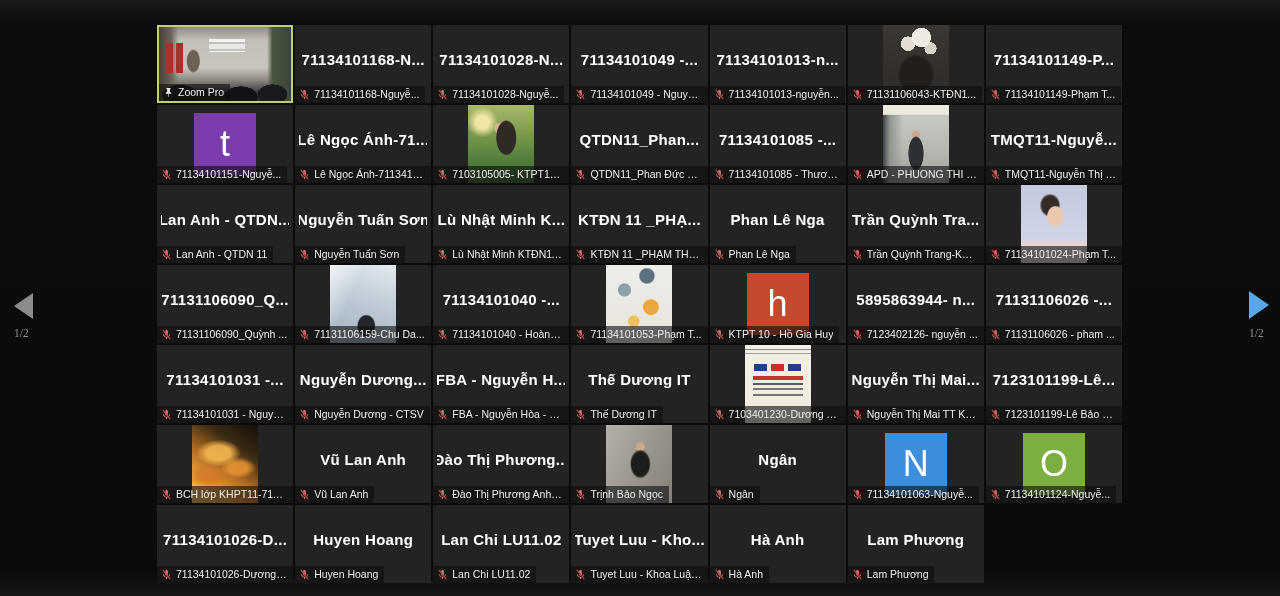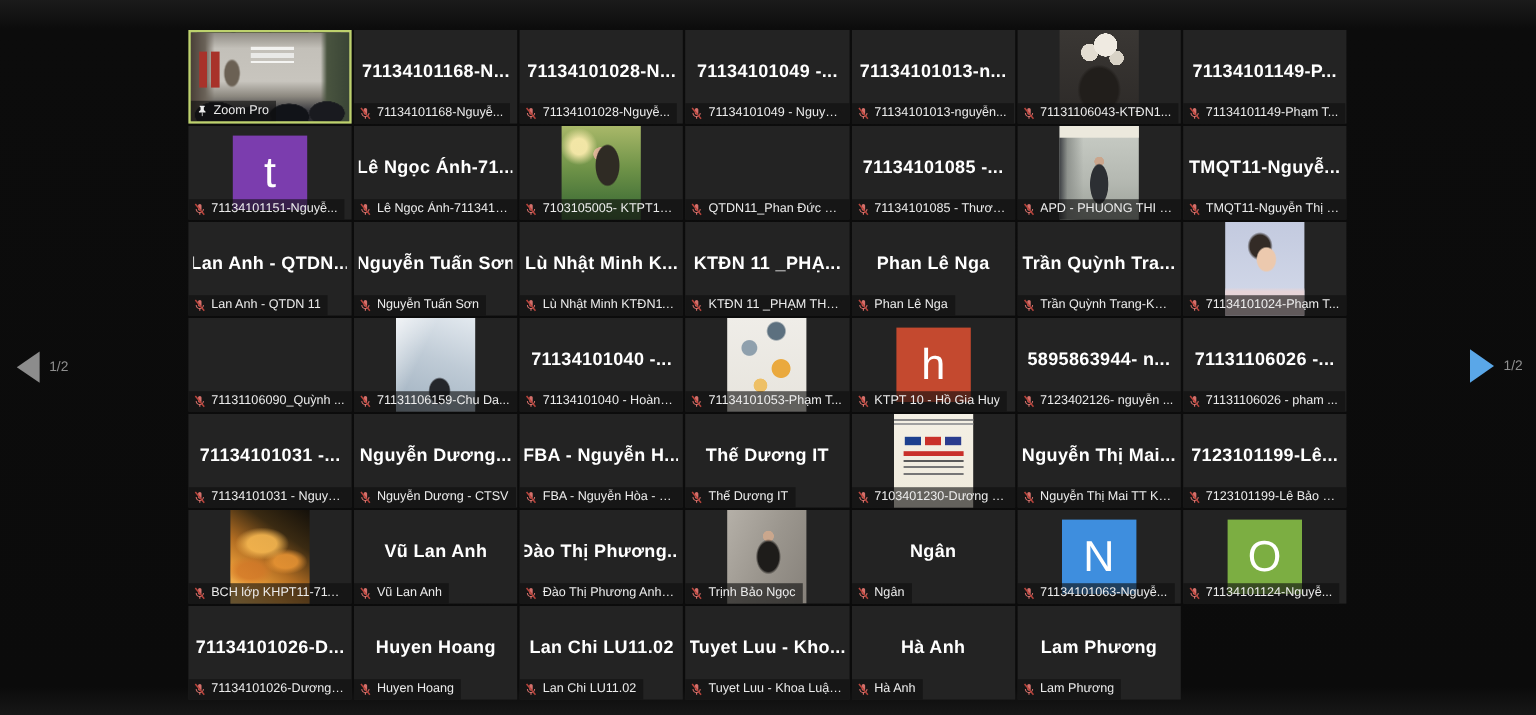--- a/index.html
+++ b/index.html
@@ -95,21 +95,21 @@
     radial-gradient(ellipse 24px 14px at 70% 55%,rgba(235,150,52,.85) 40%,transparent 75%),
     radial-gradient(ellipse 26px 16px at 25% 65%,rgba(210,120,40,.8) 40%,transparent 75%),
     linear-gradient(215deg,#14100a 0%,#3a2a12 28%,#b06c22 55%,#e99c38 75%,#f6c468 100%);}
   .p-girl-dark{background:
     radial-gradient(ellipse 15px 21px at 52% 50%,#1e1c1a 58%,transparent 70%),
     radial-gradient(circle 6px at 52% 28%,#caa78d 72%,transparent 80%),
     linear-gradient(115deg,#b5b0a8 0%,#9b968e 50%,#86817a 100%);}
 
   
   .nav { position:absolute; background:none; border:none; cursor:pointer;
-         display:flex; align-items:center; gap:8px; }
+         display:flex; flex-direction:column; align-items:flex-start; gap:8px;font-family:Liberation Serif, serif; }
   .nav.prev { left:14px; top:293px; }
   .nav.next { right:11px; top:291px; }
   .tri-left { width:0;height:0;border-top:13px solid transparent;border-bottom:13px solid transparent;
               border-right:19px solid var(--prev,#8c8c8c); }
   .tri-right{ width:0;height:0;border-top:14px solid transparent;border-bottom:14px solid transparent;
               border-left:20px solid var(--next,#58a9ea); }
   .page-num { color:#8f8f8f; font-size:11.5px; }
 </style>
 </head>
 <body>
@@ -247,20 +247,21 @@
         <path d="M8 1.4c-1.2 0-2.1 1-2.1 2.1v4c0 1.2 1 2.1 2.1 2.1s2.1-1 2.1-2.1v-4C10.1 2.4 9.2 1.4 8 1.4z" fill="#d4706b"></path>
         <path d="M4.2 7.5c0 2.1 1.7 3.8 3.8 3.8s3.8-1.7 3.8-3.8H13c0 2.5-1.9 4.6-4.3 4.9v2H7.3v-2C4.9 12.1 3 10 3 7.5z" fill="#d4706b"></path>
         <line x1="2.6" y1="1.4" x2="13.4" y2="14.6" stroke="#b8443c" stroke-width="1.8"></line>
       </svg>
 
       <span class="chip-text">7103105005- KTPT10-...</span>
     </div>
   </div>
       <div class="tile">
 
+    <div class="big-name">QTDN11_Phan...</div>
     <div class="chip">
       <svg class="mic" viewBox="0 0 16 16" width="11" height="11">
         <path d="M8 1.4c-1.2 0-2.1 1-2.1 2.1v4c0 1.2 1 2.1 2.1 2.1s2.1-1 2.1-2.1v-4C10.1 2.4 9.2 1.4 8 1.4z" fill="#d4706b"></path>
         <path d="M4.2 7.5c0 2.1 1.7 3.8 3.8 3.8s3.8-1.7 3.8-3.8H13c0 2.5-1.9 4.6-4.3 4.9v2H7.3v-2C4.9 12.1 3 10 3 7.5z" fill="#d4706b"></path>
         <line x1="2.6" y1="1.4" x2="13.4" y2="14.6" stroke="#b8443c" stroke-width="1.8"></line>
       </svg>
 
       <span class="chip-text">QTDN11_Phan Đức Mạ...</span>
     </div>
   </div>
@@ -389,20 +390,21 @@
         <path d="M8 1.4c-1.2 0-2.1 1-2.1 2.1v4c0 1.2 1 2.1 2.1 2.1s2.1-1 2.1-2.1v-4C10.1 2.4 9.2 1.4 8 1.4z" fill="#d4706b"></path>
         <path d="M4.2 7.5c0 2.1 1.7 3.8 3.8 3.8s3.8-1.7 3.8-3.8H13c0 2.5-1.9 4.6-4.3 4.9v2H7.3v-2C4.9 12.1 3 10 3 7.5z" fill="#d4706b"></path>
         <line x1="2.6" y1="1.4" x2="13.4" y2="14.6" stroke="#b8443c" stroke-width="1.8"></line>
       </svg>
 
       <span class="chip-text">71134101024-Phạm T...</span>
     </div>
   </div>
       <div class="tile">
 
+    <div class="big-name">71131106090_Q...</div>
     <div class="chip">
       <svg class="mic" viewBox="0 0 16 16" width="11" height="11">
         <path d="M8 1.4c-1.2 0-2.1 1-2.1 2.1v4c0 1.2 1 2.1 2.1 2.1s2.1-1 2.1-2.1v-4C10.1 2.4 9.2 1.4 8 1.4z" fill="#d4706b"></path>
         <path d="M4.2 7.5c0 2.1 1.7 3.8 3.8 3.8s3.8-1.7 3.8-3.8H13c0 2.5-1.9 4.6-4.3 4.9v2H7.3v-2C4.9 12.1 3 10 3 7.5z" fill="#d4706b"></path>
         <line x1="2.6" y1="1.4" x2="13.4" y2="14.6" stroke="#b8443c" stroke-width="1.8"></line>
       </svg>
 
       <span class="chip-text">71131106090_Quỳnh ...</span>
     </div>
   </div>

